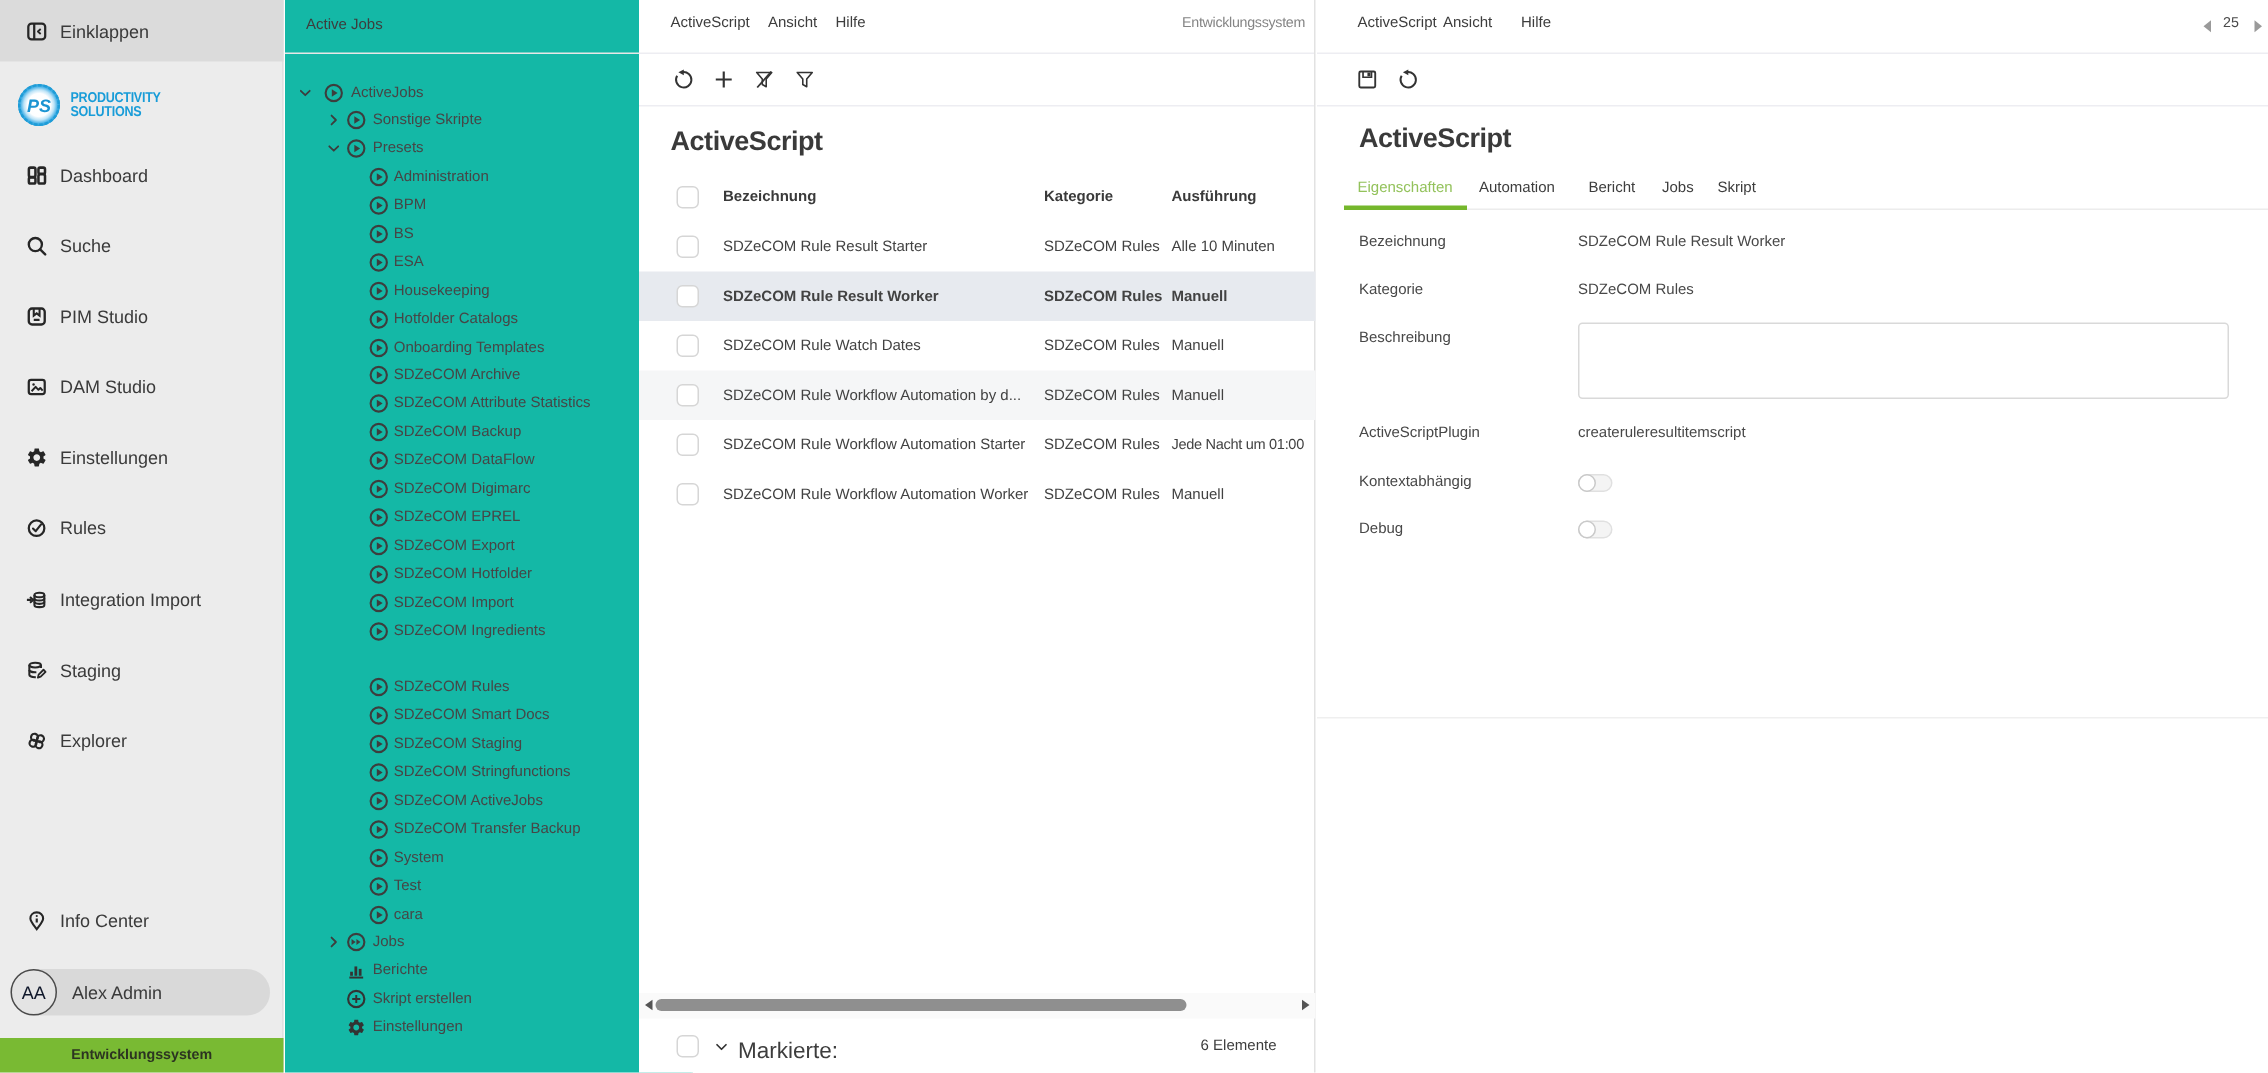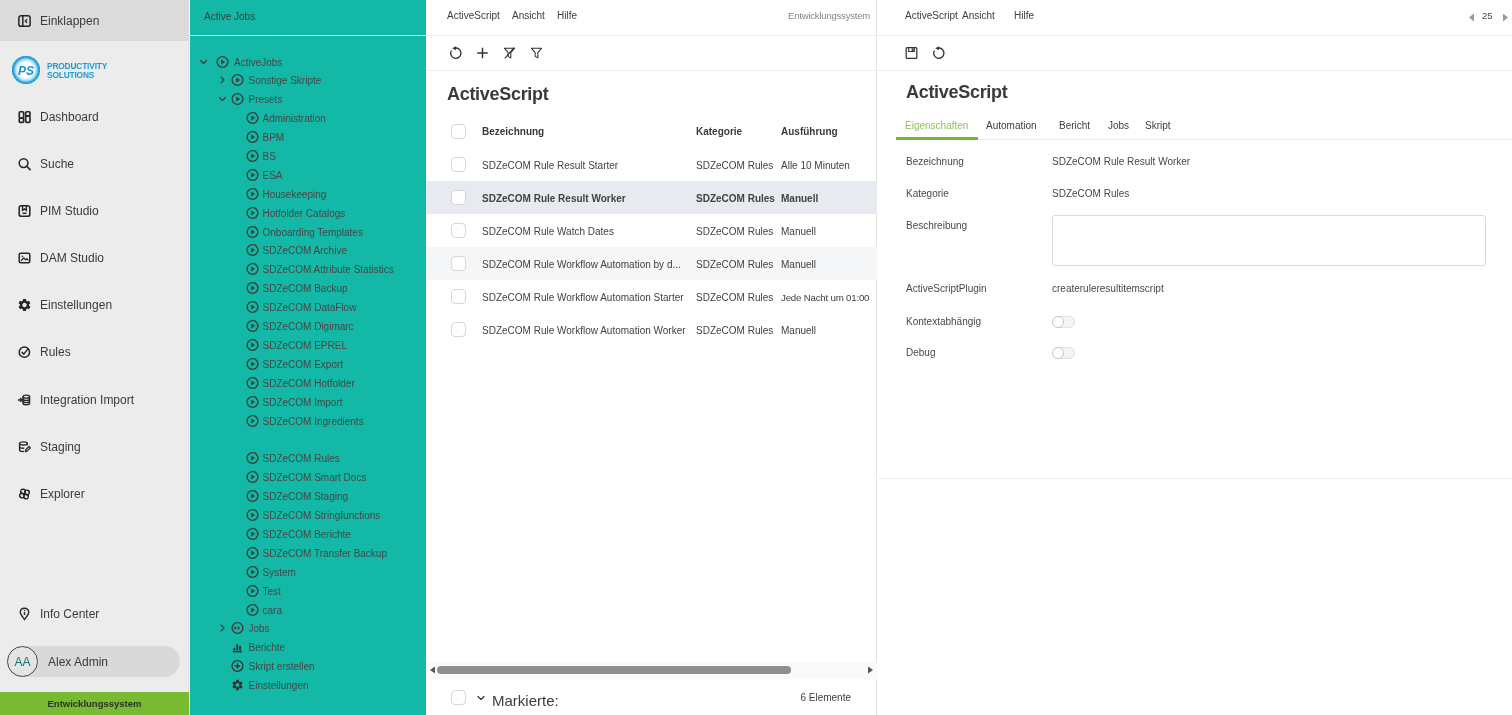--- a/index.html
+++ b/index.html
@@ -12,21 +12,21 @@
 #collapse { position:absolute; left:0; top:0; width:189px; height:41px; background:#dbdbdb; }
 #collapse .nlabel { font-weight:400; }
 .nav { position:absolute; left:0; width:189px; height:30px; }
 .nicon { position:absolute; left:17px; top:50%; transform:translateY(-50%); width:15px; height:15px; }
 .nicon svg { width:15px; height:15px; }
 .nlabel { position:absolute; left:40px; top:50%; transform:translateY(-50%); font-size:12px; color:#3a3a3a; white-space:nowrap; }
 #greenbar { position:absolute; left:0; top:692px; width:189px; height:23px; background:#79ba33; text-align:center; }
 #greenbar span { font-size:9.5px; font-weight:700; color:#2c3421; line-height:23px; }
 #userpill { position:absolute; left:7px; top:646px; width:173px; height:31px; background:#d9d9d9; border-radius:16px; }
 #avatar { position:absolute; left:0px; top:0px; width:31px; height:31px; border-radius:50%; background:#e4e4e4; border:1.5px solid #4a4a4a; }
-#avatar span { position:absolute; left:50%; top:50%; transform:translate(-50%,-50%); font-size:12px; color:#0f766e; }
+#avatar span { position:absolute; left:50%; top:50%; transform:translate(-50%,-50%); font-size:12px; color:#0f172a; }
 #username { position:absolute; left:41px; top:50%; transform:translateY(-50%); font-size:12px; color:#3a3a3a; }
 
 #logo { position:absolute; left:11px; top:55px; width:170px; height:30px; }
 #brand { position:absolute; left:36px; top:7px; color:#189cd8; font-weight:700; font-size:9.5px; line-height:8.5px; letter-spacing:-0.2px; transform:scaleX(0.88); transform-origin:left top; }
 
 #tree { position:absolute; left:190px; top:0; width:272px; height:715px; background:#14b8a6; border-right:1px solid #e2e2e2; }
 #treehead { position:absolute; left:14px; top:11px; font-size:10px; color:#3d3d3d; }
 #treehr { position:absolute; left:0; top:35px; width:236px; height:1px; background:#e7e7e7; }
 .trow { position:absolute; left:0; width:236px; height:19px; }
 .cwrap, .iwrap { position:absolute; top:50%; transform:translateY(-50%); }
@@ -435,21 +435,21 @@
       </span>
       <span style="left:72.5px" class="tlabel">SDZeCOM Stringfunctions</span>
     </div>
 <div class="trow" style="top:524px">
       <span style="left:56px" class="iwrap">
         <svg class="ti" viewBox="0 0 24 24">
           <circle cx="12" cy="12" r="10" fill="none" stroke="#3d3d3d" stroke-width="2.6"></circle>
           <path d="M9.6 7.4 L16.8 12 L9.6 16.6 Z" fill="#3d3d3d"></path>
         </svg>
       </span>
-      <span style="left:72.5px" class="tlabel">SDZeCOM Berichte</span>
+      <span style="left:72.5px" class="tlabel">SDZeCOM ActiveJobs</span>
     </div>
 <div class="trow" style="top:543px">
       <span style="left:56px" class="iwrap">
         <svg class="ti" viewBox="0 0 24 24">
           <circle cx="12" cy="12" r="10" fill="none" stroke="#3d3d3d" stroke-width="2.6"></circle>
           <path d="M9.6 7.4 L16.8 12 L9.6 16.6 Z" fill="#3d3d3d"></path>
         </svg>
       </span>
       <span style="left:72.5px" class="tlabel">SDZeCOM Transfer Backup</span>
     </div>

